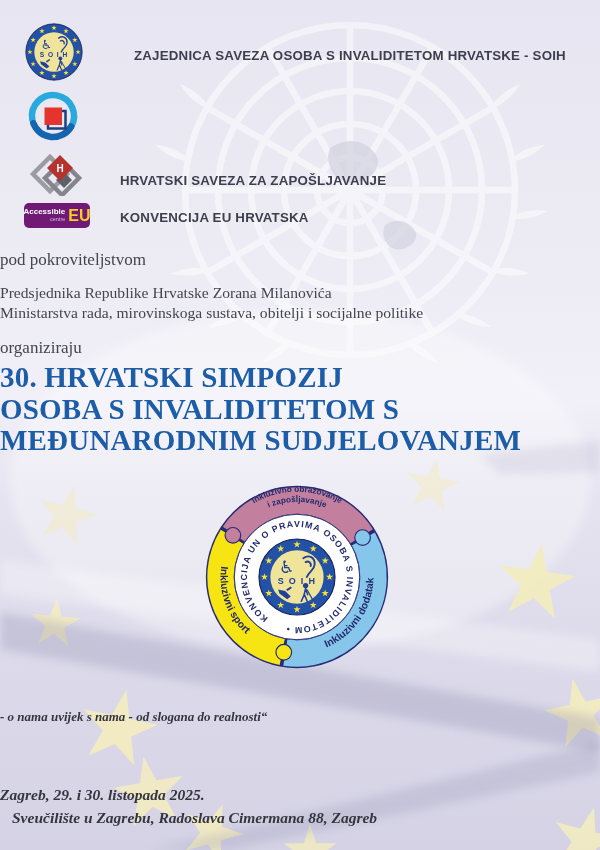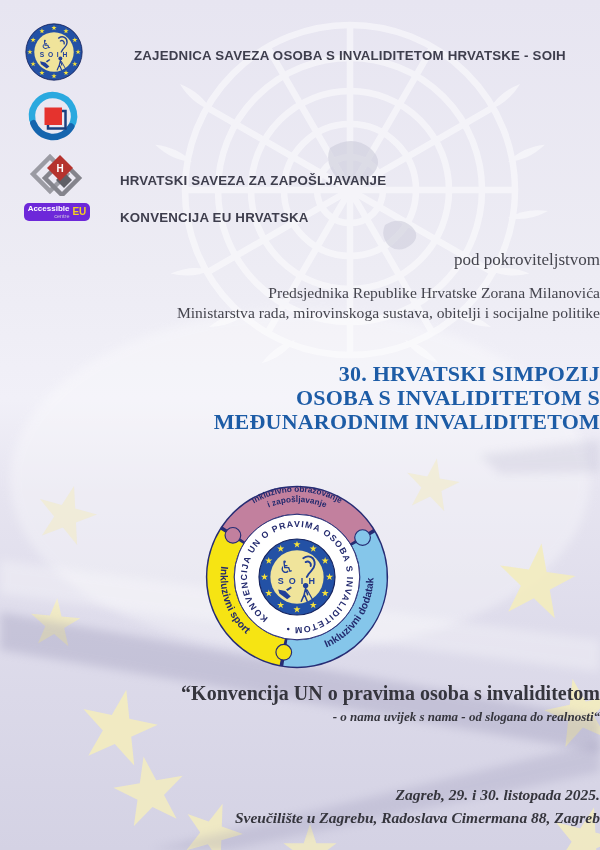--- a/index.html
+++ b/index.html
@@ -10,40 +10,40 @@
   }
   .bg{position:absolute;left:0;top:0;}
   
   .logo{position:absolute;}
   .org-name{
     position:absolute;left:120px;width:456px;
     font-family:"Liberation Sans",sans-serif;font-weight:700;
     font-size:13.3px;line-height:1.42;color:#3e3e4d;letter-spacing:.2px;
   }
   .aeu-badge{
-    position:absolute;left:24px;top:203px;width:66px;height:18px;
-    background:#6d28d9;border-radius:5px;display:flex;align-items:center;
+    position:absolute;left:24px;top:203px;width:66px;height:25px;
+    background:#701a75;border-radius:5px;display:flex;align-items:center;
     justify-content:center;gap:3px;box-sizing:border-box;padding:2px 4px;
   }
   .aeu-left{display:flex;flex-direction:column;align-items:flex-end;line-height:1;}
   .aeu-l1{color:#fff;font-weight:700;font-size:8px;}
   .aeu-l2{color:#cfc3e0;font-size:5.5px;margin-top:1px;}
-  .aeu-eu{color:#f5d020;font-weight:700;font-size:10px;line-height:1;}
+  .aeu-eu{color:#f5d020;font-weight:700;font-size:16px;line-height:1;}
   
-  .center-text{position:absolute;left:0;right:0;text-align:right;color:#45454e;
+  .center-text{position:absolute;left:0;right:0;text-align:left;color:#45454e;
     font-family:"Liberation Serif",serif;}
   .pat-intro{top:250px;font-size:17px;}
   .pat-lines{top:283px;font-size:15.6px;line-height:1.26;}
   .pat-org{top:338px;font-size:17px;}
-  .title{top:362px;font-weight:700;font-size:22px;line-height:1.09;
+  .title{top:362px;font-weight:700;font-size:29px;line-height:1.09;
     color:#1d5ca6;letter-spacing:.2px;}
   .quote1{top:682px;font-weight:700;font-size:20px;color:#35353d;}
   .quote2{top:709px;font-weight:700;font-style:italic;font-size:13px;color:#35353d;}
-  .foot1{top:786px;font-weight:700;font-style:italic;font-size:15.5px;color:#35353d;margin-left:37px;}
-  .foot2{top:809px;font-weight:700;font-style:italic;font-size:15.5px;color:#35353d;}
+  .foot1{top:786px;font-weight:700;font-style:italic;font-size:15.5px;color:#35353d;}
+  .foot2{top:809px;font-weight:700;font-style:italic;font-size:15.5px;color:#35353d;padding-left:12px;}
   .emblem{position:absolute;left:199px;top:474px;width:196px;height:206px;}
 </style>
 </head>
 <body>
 
 <div class="poster">
 
   <svg class="bg" width="600" height="850" viewBox="0 0 600 850">
     <defs>
       <linearGradient id="bgGrad" x1="0" y1="0" x2="0" y2="1">
@@ -187,25 +187,26 @@
 
   <div class="org-name" style="top:47px;margin-left:14px;">ZAJEDNICA SAVEZA OSOBA S INVALIDITETOM HRVATSKE - SOIH</div>
   <div class="org-name" style="top:172px;">HRVATSKI SAVEZA ZA ZAPOŠLJAVANJE</div>
   <div class="org-name" style="top:209px;">KONVENCIJA EU HRVATSKA</div>
 
   <div class="center-text pat-intro">pod pokroviteljstvom</div>
   <div class="center-text pat-lines">
     <div>Predsjednika Republike Hrvatske Zorana Milanovića</div>
     <div>Ministarstva rada, mirovinskoga sustava, obitelji i socijalne politike</div>
   </div>
+  <div class="center-text pat-org">organiziraju</div>
 
   <h1 class="center-text title" style="margin:0;">
     <div>30. HRVATSKI SIMPOZIJ</div>
     <div>OSOBA S INVALIDITETOM S</div>
-    <div>MEĐUNARODNIM INVALIDITETOM</div>
+    <div>MEĐUNARODNIM SUDJELOVANJEM</div>
   </h1>
 
   <div class="emblem">
     <svg width="196" height="206" viewBox="0 0 200 210">
       <defs>
         <path id="ringPath" d="M70.7,146.8 A51,51 0 0 1 129.3,63.2 A51,51 0 0 1 70.7,146.8"></path>
         <path id="pinkT1" d="M31.4,51.4 A87,87 0 0 1 168.6,51.4"></path>
         <path id="pinkT2" d="M41.4,55.8 A76.5,76.5 0 0 1 158.6,55.8"></path>
         <path id="yelT" d="M36.1,60.2 A78,78 0 0 0 79.8,180.3"></path>
         <path id="bluT" d="M93.2,182.7 A78,78 0 0 0 169.5,69.6"></path>
@@ -234,19 +235,18 @@
       </text>
       <text font-size="10.5" font-weight="bold" font-family="Liberation Sans, sans-serif" fill="#232a6e" text-anchor="middle">
         <textPath href="#yelT" startOffset="50%">Inkluzivni sport</textPath>
       </text>
       <text font-size="10.5" font-weight="bold" font-family="Liberation Sans, sans-serif" fill="#232a6e" text-anchor="middle">
         <textPath href="#bluT" startOffset="50%">Inkluzivni dodatak</textPath>
       </text>
     </svg>
   </div>
 
-  <div class="center-text quote1">“Konvencija UN o pravima osoba s invaliditetom</div>
   <div class="center-text quote2">- o nama uvijek s nama - od slogana do realnosti“</div>
 
   <div class="center-text foot1">Zagreb, 29. i 30. listopada 2025.</div>
   <div class="center-text foot2">Sveučilište u Zagrebu, Radoslava Cimermana 88, Zagreb</div>
 
 </div>
 
 </body></html>

